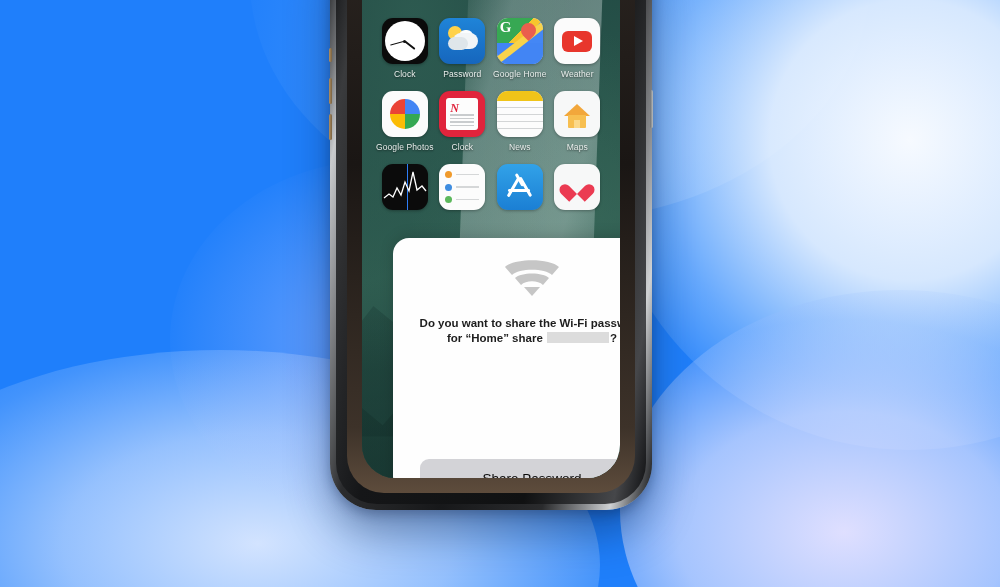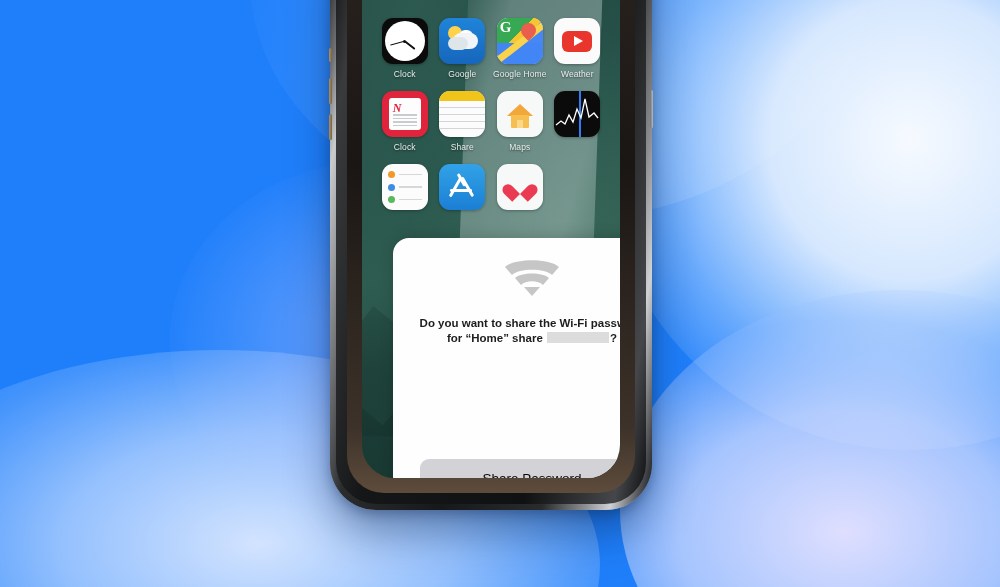--- a/index.html
+++ b/index.html
@@ -250,21 +250,21 @@
               <div class="app-label">Clock</div>
             </div>
 
             <div class="app">
               <div class="app-icon ic-weather">
                 <div class="wx-sun"></div>
                   <div class="wx-cloud3"></div>
                 <div class="wx-cloud1"></div>
                   <div class="wx-cloud2"></div>
               </div>
-              <div class="app-label">Google</div>
+              <div class="app-label">Password</div>
             </div>
 
             <div class="app">
               <div class="app-icon ic-gmaps">
                 <div class="gm-green"></div>
                   <div class="gm-blue"></div>
                 <div class="gm-road"></div>
                   <div class="gm-pin"></div>
                   <div class="gm-g">G</div>
               </div>
@@ -273,20 +273,29 @@
 
             <div class="app">
               <div class="app-icon ic-youtube">
                 <div class="yt-box">
                     <div class="yt-tri"></div>
                   </div>
               </div>
               <div class="app-label">Weather</div>
             </div>
 
+            <div class="app">
+              <div class="app-icon ic-gphotos">
+                <div class="gp gp1"></div>
+                  <div class="gp gp2"></div>
+                <div class="gp gp3"></div>
+                  <div class="gp gp4"></div>
+              </div>
+              <div class="app-label">Google Photos</div>
+            </div>
 
             <div class="app">
               <div class="app-icon ic-news">
                 <div class="news-sheet">
                   <div class="news-n">N</div>
                   <div class="news-lines">
                     <div class="news-line"></div>
                       <div class="news-line"></div>
                     <div class="news-line"></div>
                       <div class="news-line"></div>
@@ -297,21 +306,21 @@
             </div>
 
             <div class="app">
               <div class="app-icon ic-notes">
                 <div class="nt-top"></div>
                 <div class="nt-line" style="top:16px"></div>
                 <div class="nt-line" style="top:23px"></div>
                 <div class="nt-line" style="top:30px"></div>
                 <div class="nt-line" style="top:37px"></div>
               </div>
-              <div class="app-label">Share</div>
+              <div class="app-label">News</div>
             </div>
 
             <div class="app">
               <div class="app-icon ic-home">
                 <div class="hm">
                     <div class="hm-roof"></div>
                     <div class="hm-body"></div>
                     <div class="hm-door"></div>
                   </div>
               </div>

